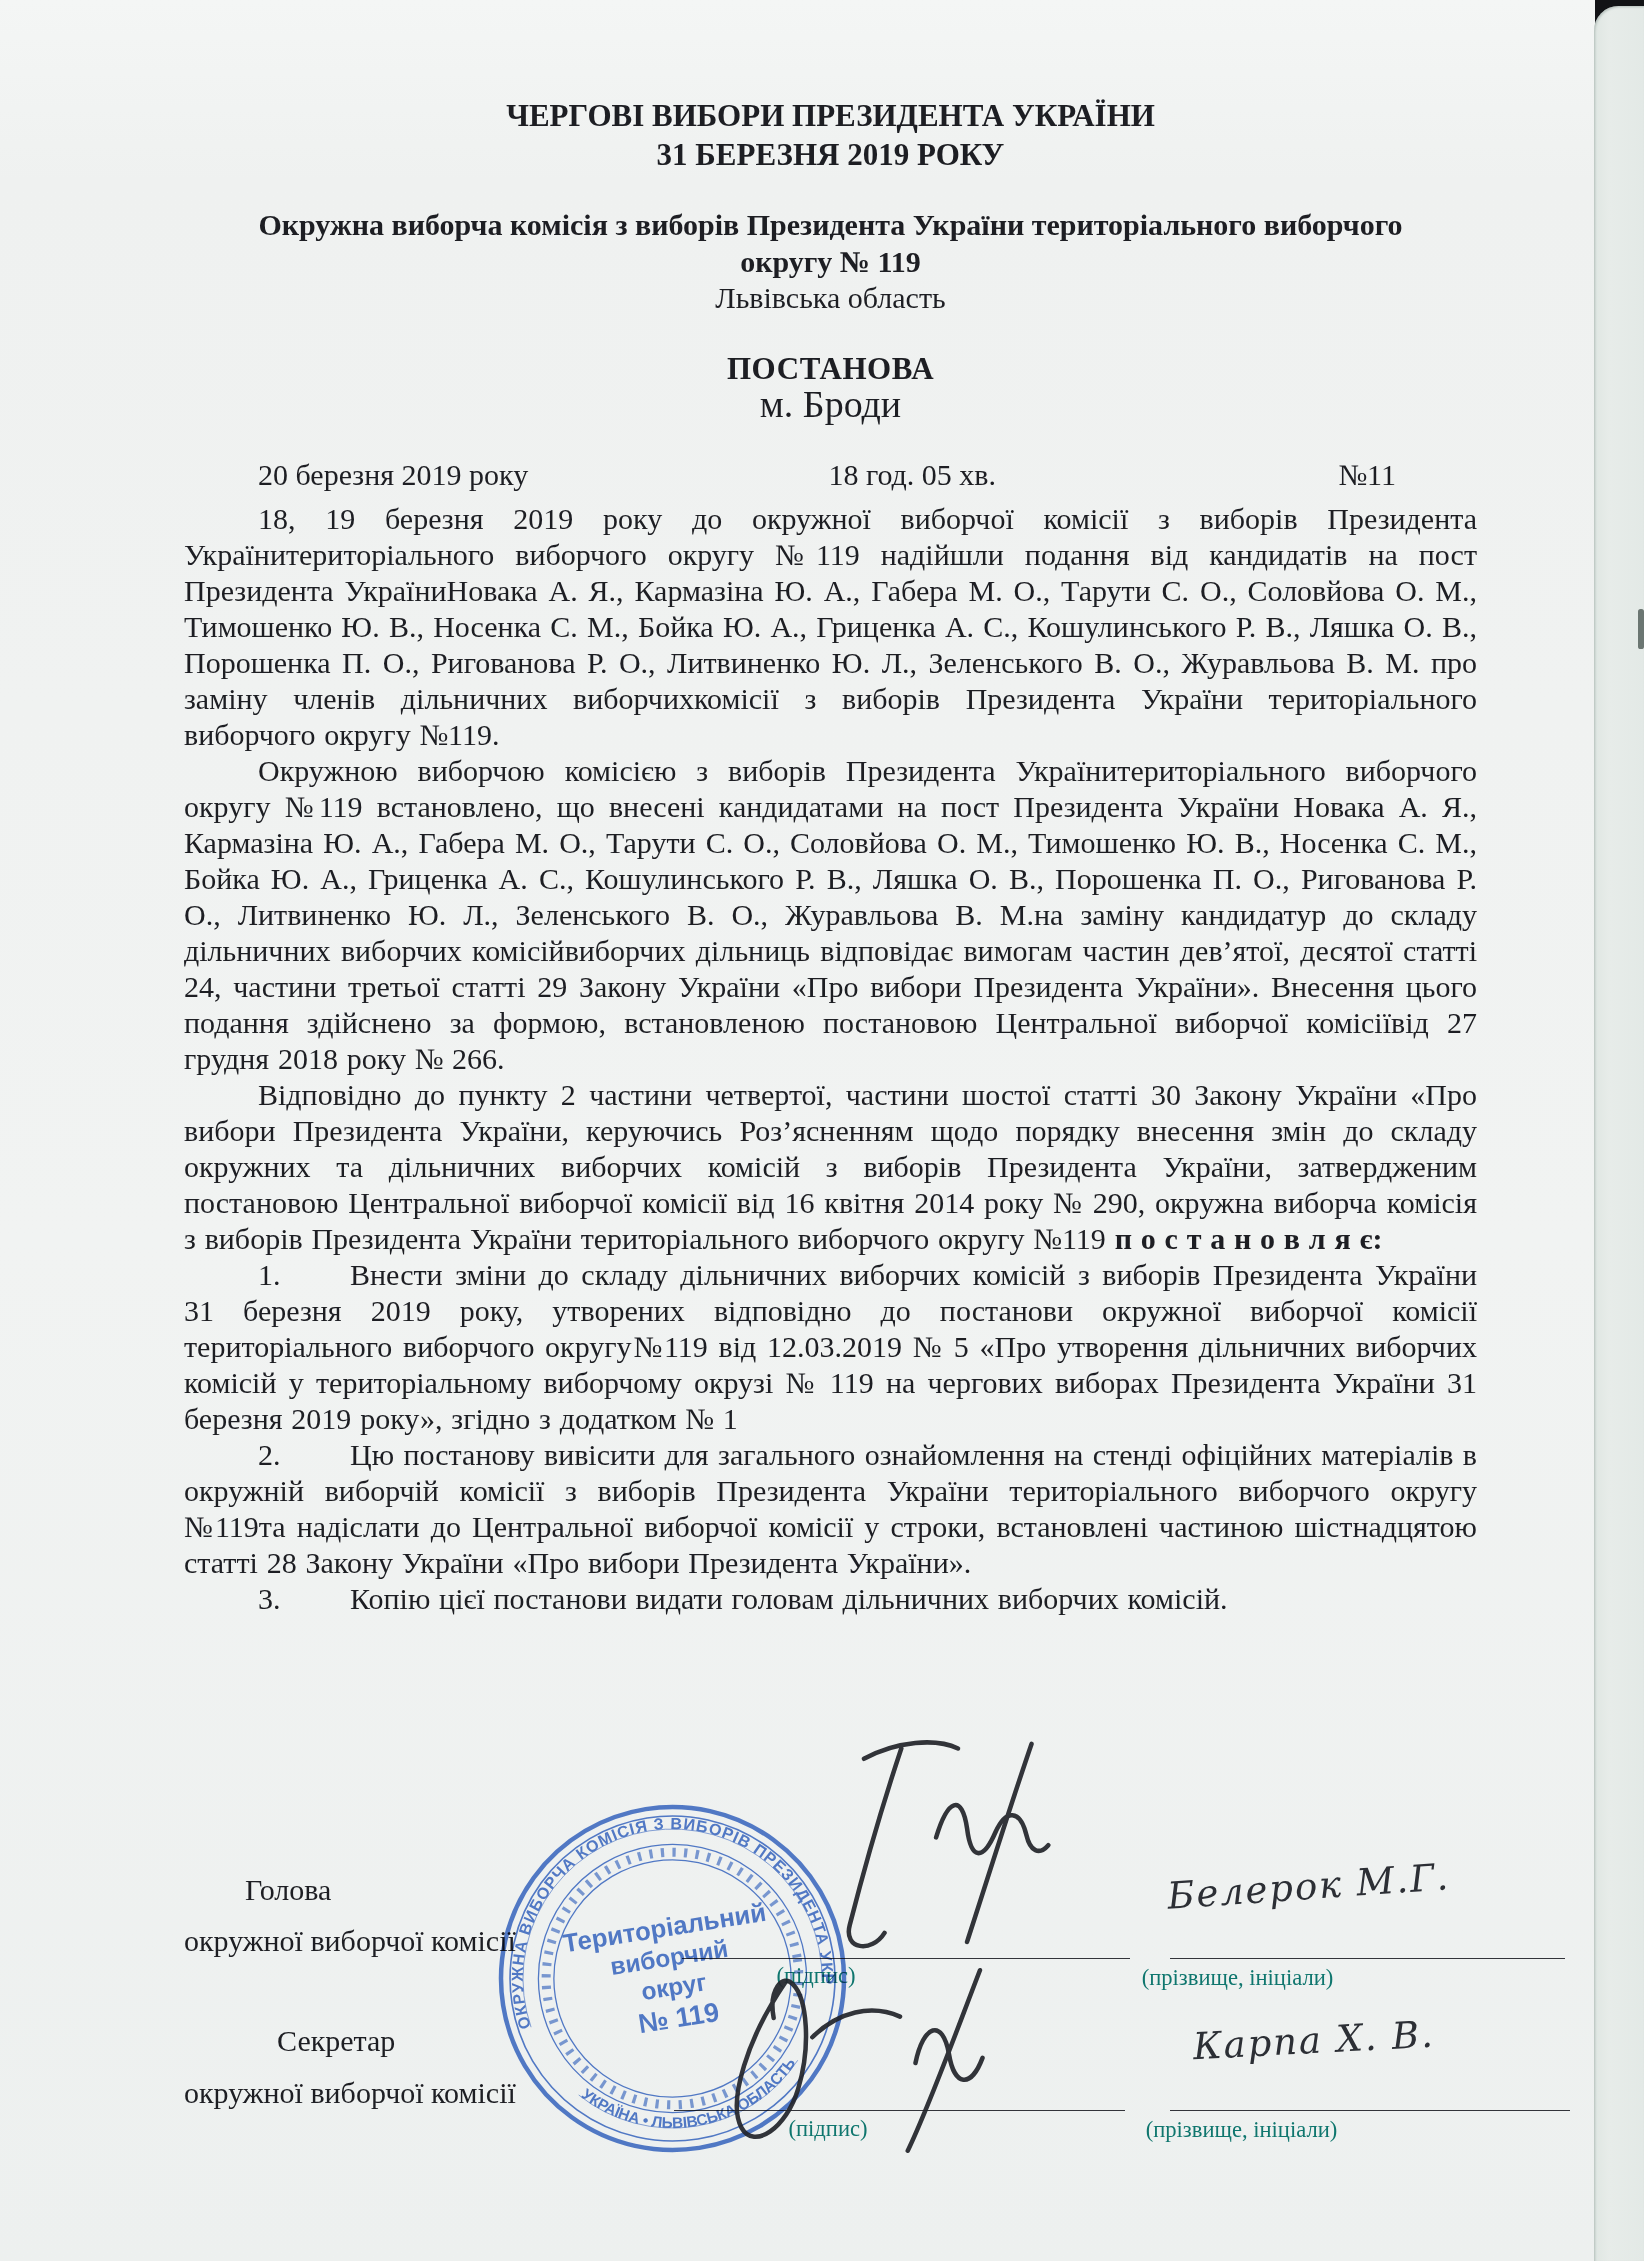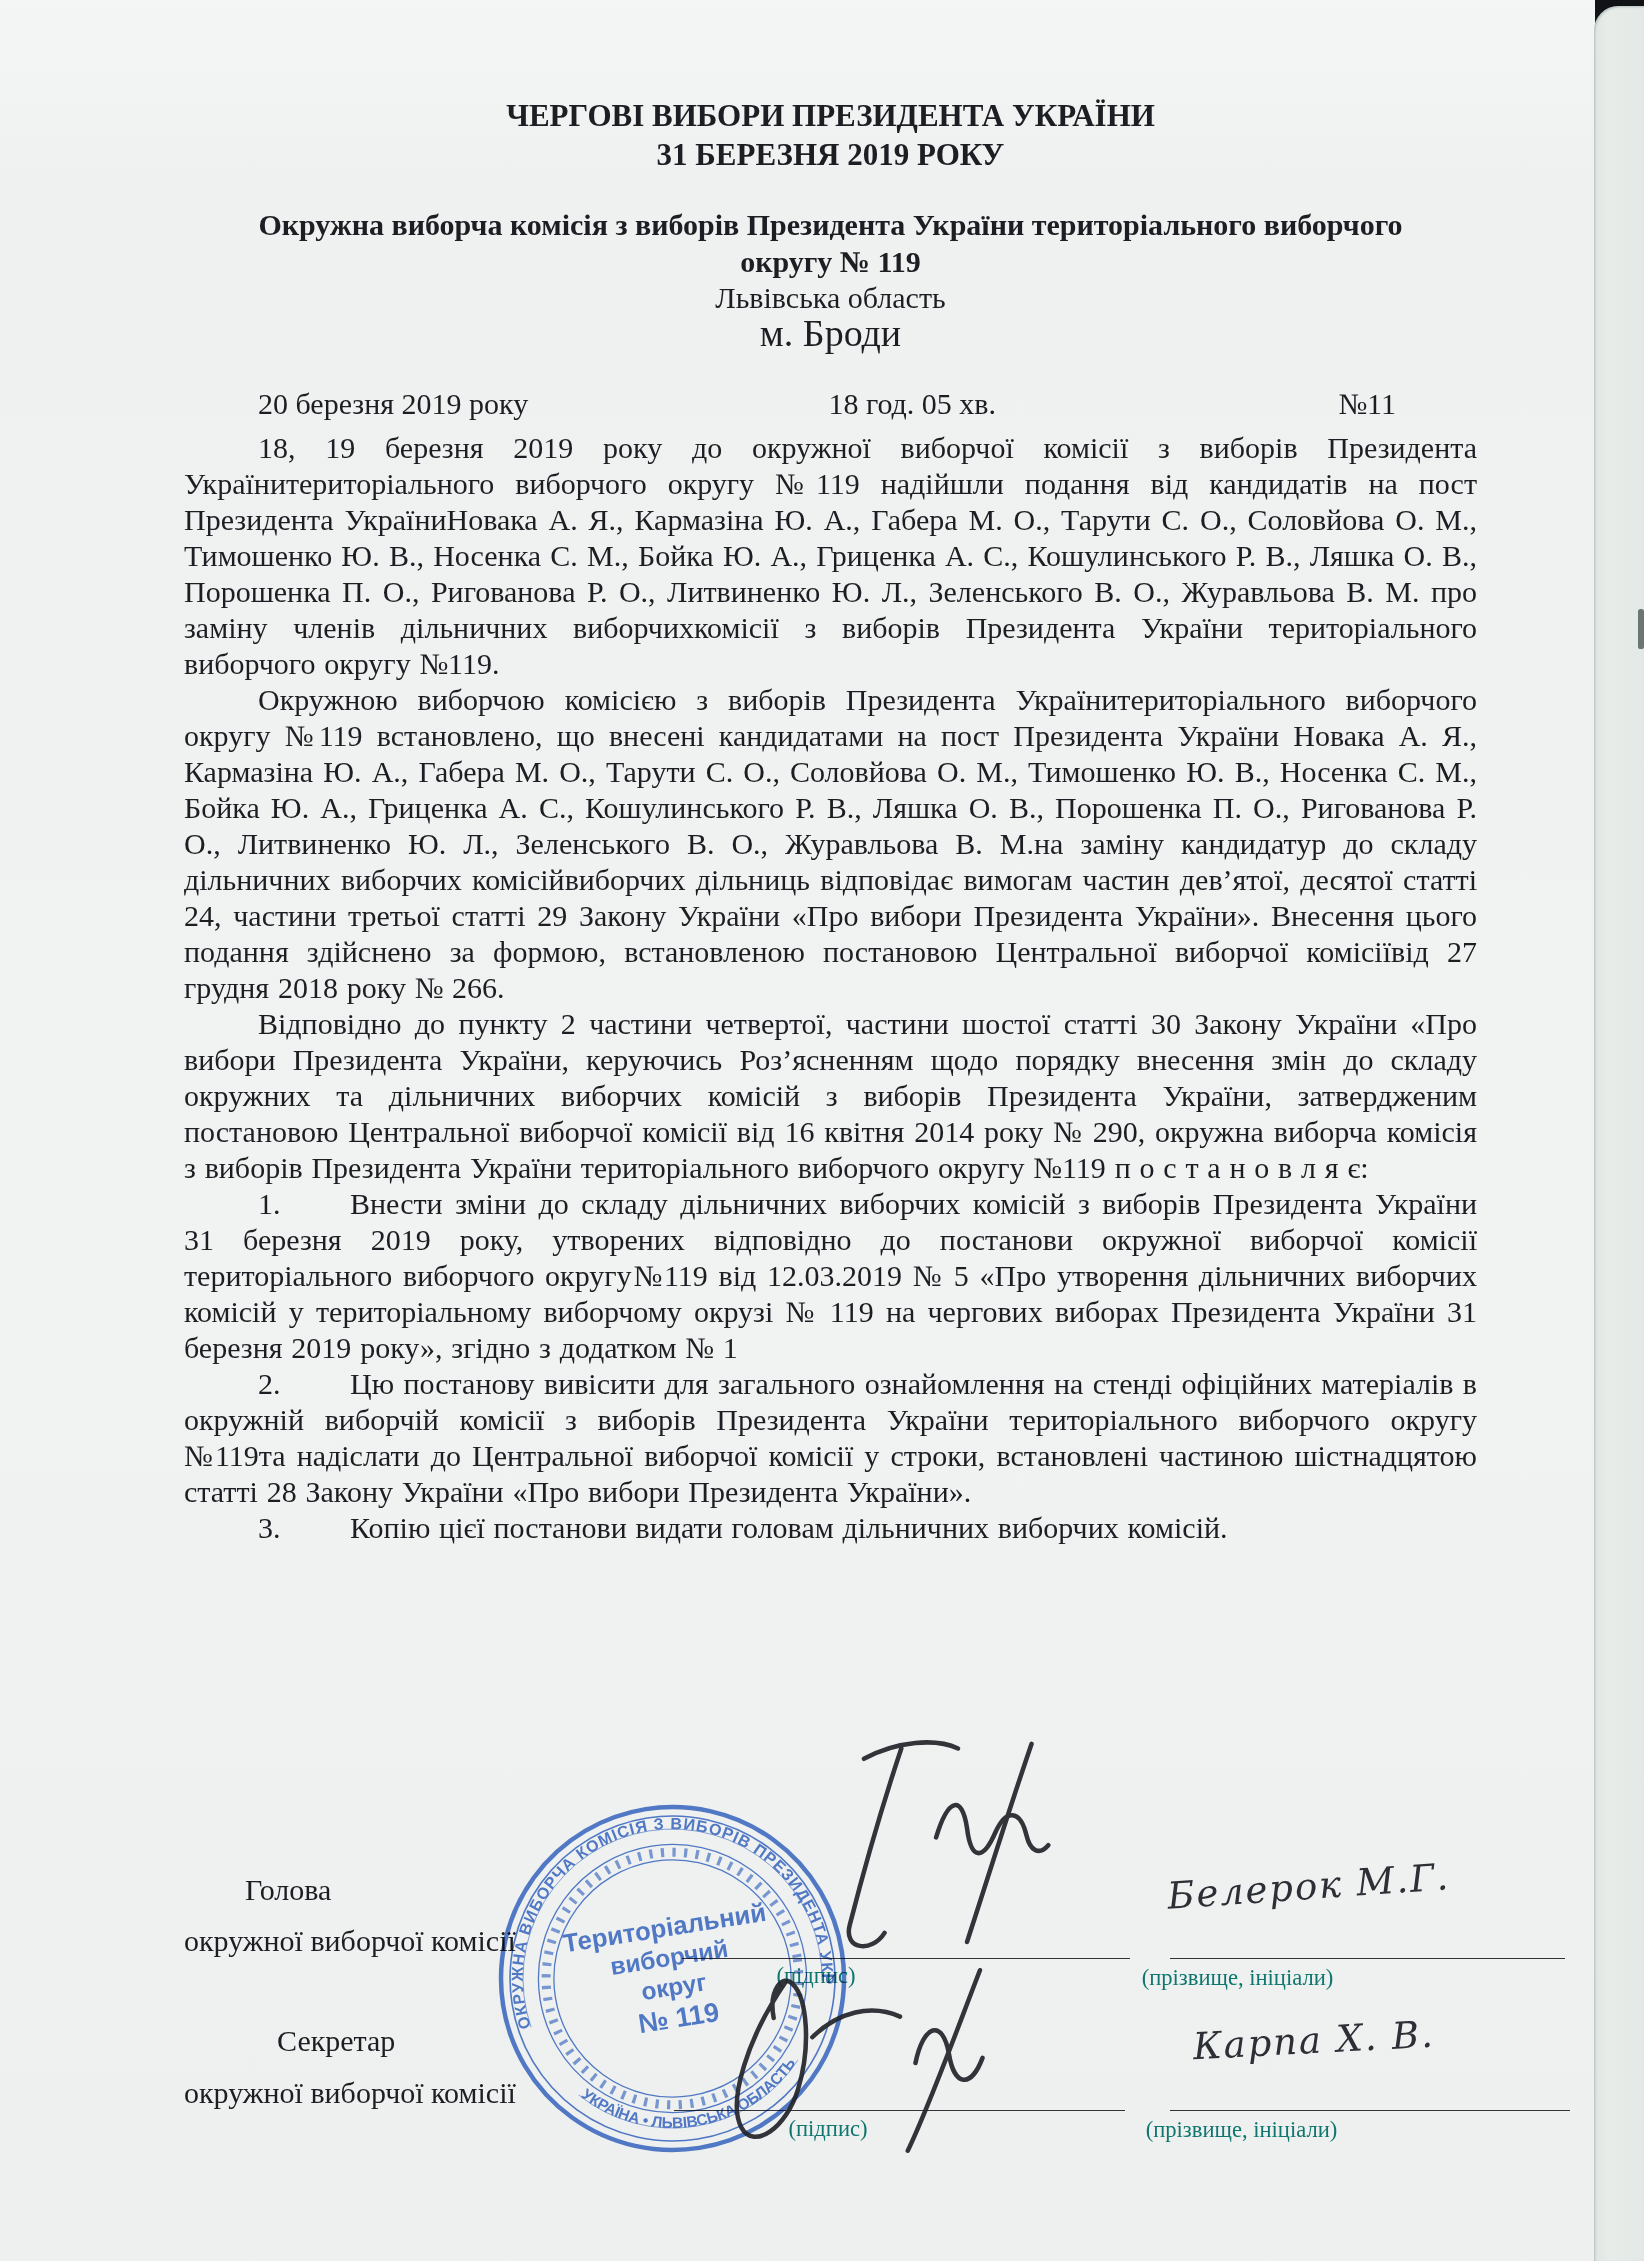--- a/index.html
+++ b/index.html
@@ -39,21 +39,21 @@
   .doc-type{margin-top:34px;font-weight:bold;font-size:31px;line-height:37px;letter-spacing:0.6px;}
   .place{font-size:38px;line-height:35px;}
   .meta-row{margin-top:35px;display:flex;align-items:baseline;font-size:30px;line-height:35px;}
   .meta-date{flex:0 0 490px;padding-left:74px;box-sizing:border-box;}
   .meta-time{flex:0 0 322px;text-align:right;}
   .meta-number{margin-left:auto;padding-right:81px;}
   .subject{margin-top:30px;font-weight:bold;font-size:30px;line-height:37px;}
   .bodytext{margin-top:9px;font-size:30px;line-height:36px;text-align:justify;word-spacing:1.3px;}
   .bodytext p{margin:0;text-indent:74px;}
   .item-num{display:inline-block;min-width:92px;text-indent:0;}
-  .verb{font-weight:normal;}
+  .verb{font-weight:bold;}
   
   .abs{position:absolute;z-index:6;}
   .role{font-size:30px;line-height:35px;}
   .sig-line{border-bottom:1.9px solid #33343a;height:26px;}
   .sig-label{font-size:22.6px;color:#0f766e;text-align:center;}
   .hand-name{
     font-family:"DejaVu Serif", serif;font-style:italic;font-size:37px;
     color:#2c2f35;letter-spacing:1.9px;white-space:nowrap;
   }
   .hand1{transform:rotate(-4deg);}
@@ -77,20 +77,21 @@
     <div>ЧЕРГОВІ ВИБОРИ ПРЕЗИДЕНТА УКРАЇНИ</div>
     <div>31 БЕРЕЗНЯ 2019 РОКУ</div>
   </div>
 
   <div class="commission t-center">
     <div>Окружна виборча комісія з виборів Президента України територіального виборчого</div>
     <div>округу № 119</div>
     <div class="region">Львівська область</div>
   </div>
 
+  <div class="doc-type t-center">ПОСТАНОВА</div>
   <div class="place t-center">м. Броди</div>
 
   <div class="meta-row">
     <span class="meta-date">20  березня 2019 року</span>
     <span class="meta-time">18 год. 05 хв.</span>
     <span class="meta-number">№11</span>
   </div>
 
 
   <div class="bodytext">

